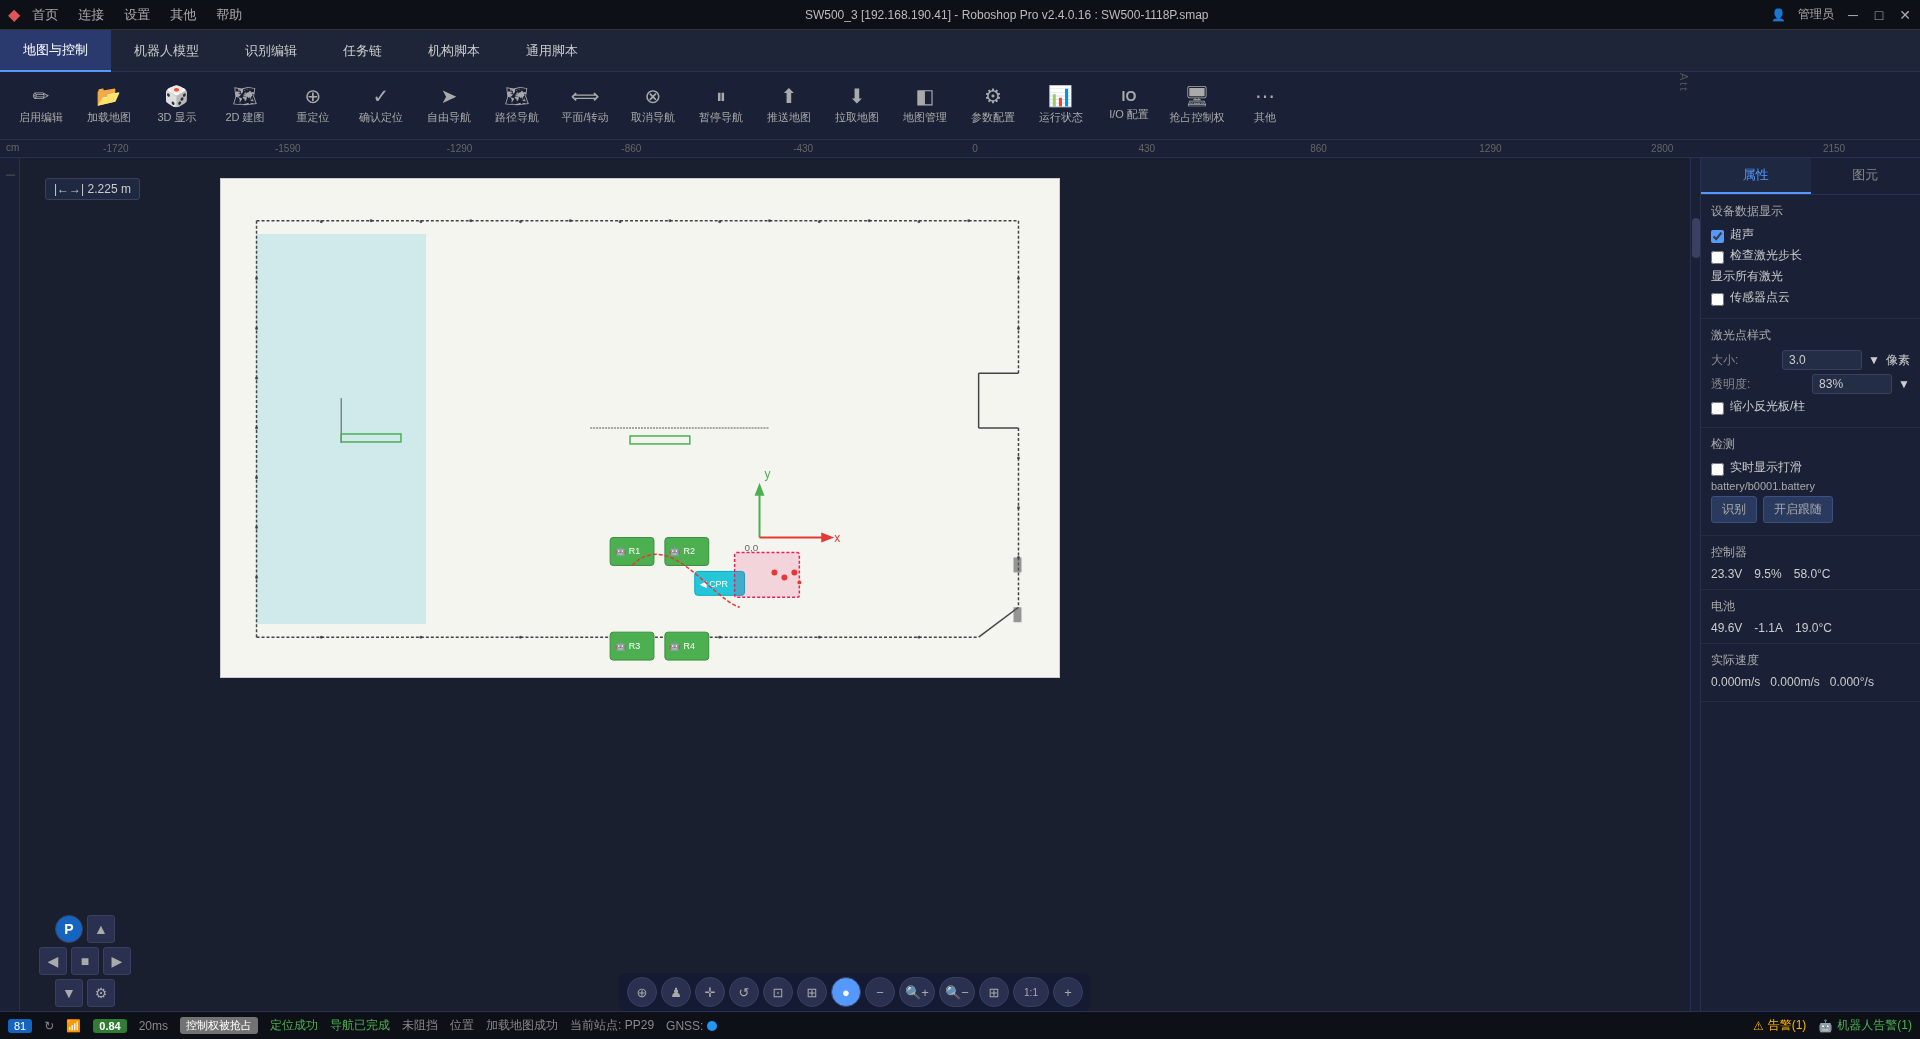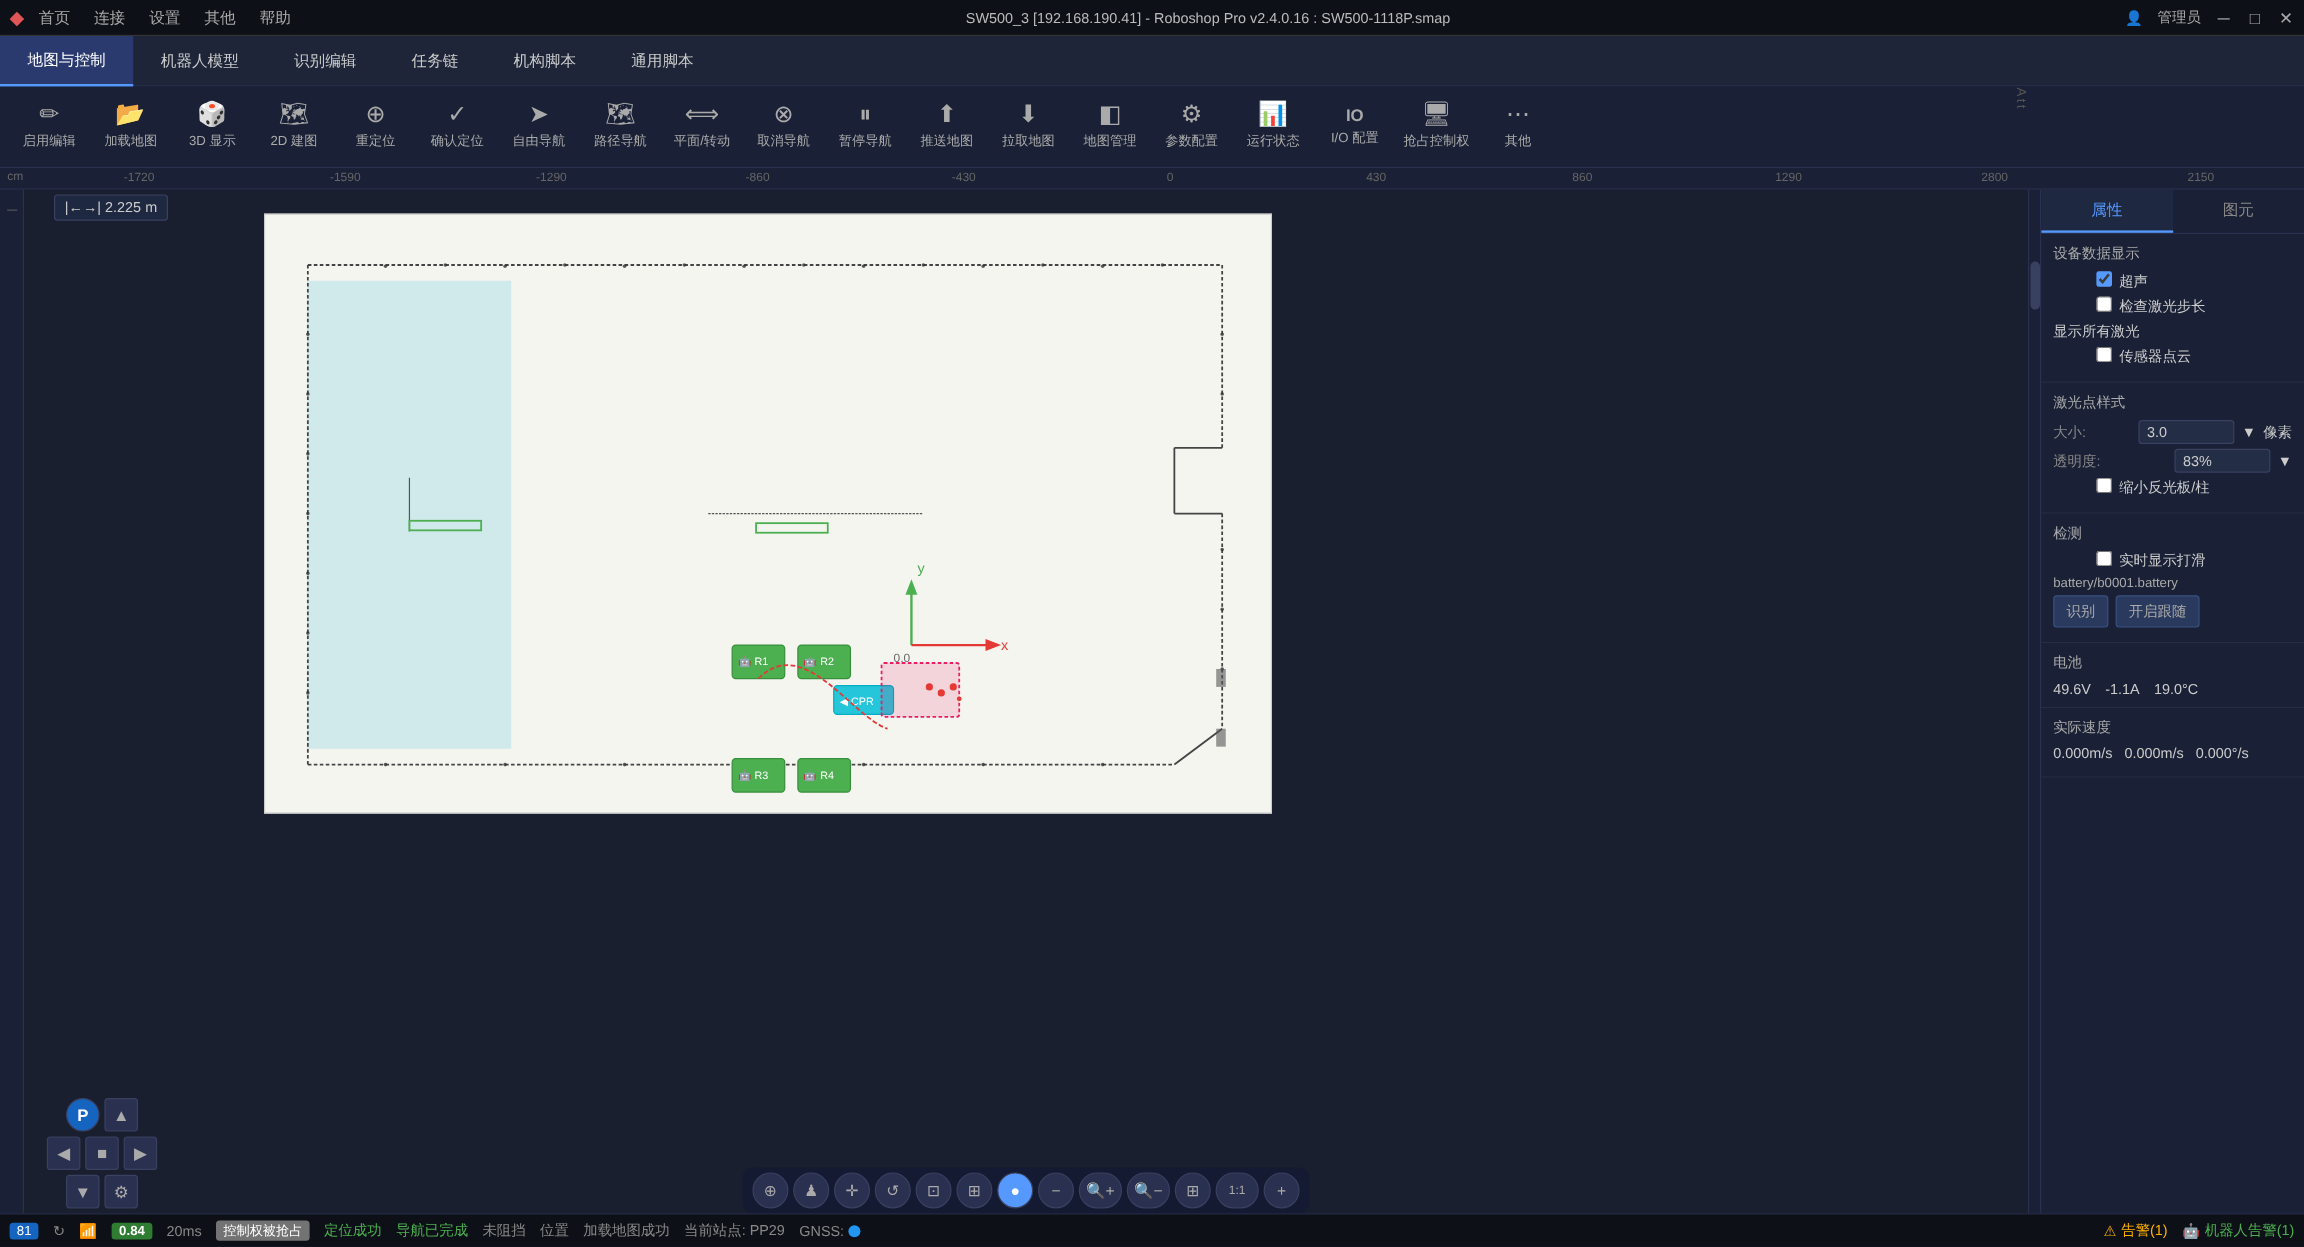--- a/index.html
+++ b/index.html
@@ -296,26 +296,25 @@
       background: #232d45;
       border: 1px solid #3a4060;
       border-radius: 3px;
       color: #ccc;
       padding: 2px 6px;
       font-size: 12px;
       width: 80px;
     }
     .checkbox-row {
       display: flex;
-      align-items: flex-start;
+      align-items: flex-end;
       gap: 6px;
       margin-bottom: 4px;
       font-size: 12px;
       color: #ccc;
-      margin-left: 36px;
     }
     input[type="checkbox"] { accent-color: #5599ff; }
 
     .rpanel-btn {
       background: #2a3a5e;
       border: 1px solid #3a5080;
       border-radius: 3px;
       color: #aaa;
       padding: 4px 10px;
       cursor: pointer;
@@ -387,21 +386,21 @@
       height: 40px;
       background: #3a4060;
       border-radius: 4px;
       margin: 2px auto;
       margin-top: 60px;
     }
 
     
     #measure-display {
       position: absolute;
-      top: 4px;
+      top: 20px;
       left: 25px;
       background: #1e2840;
       border: 1px solid #3a4060;
       border-radius: 3px;
       padding: 3px 8px;
       font-size: 12px;
       color: #ccc;
     }
 
     
@@ -768,20 +767,28 @@
       <div class="rpanel-row">
         <span style="color:#aaa;font-size:11px;">battery/b0001.battery</span>
       </div>
       <div class="rpanel-row">
         <button class="rpanel-btn">识别</button>
         <button class="rpanel-btn">开启跟随</button>
       </div>
     </div>
 
 
+    <div class="rpanel-section">
+      <div class="rpanel-section-title">控制器</div>
+      <div class="controller-vals">
+        <span>23.3V</span>
+        <span>9.5%</span>
+        <span>58.0°C</span>
+      </div>
+    </div>
 
     <div class="rpanel-section">
       <div class="rpanel-section-title">电池</div>
       <div class="controller-vals">
         <span>49.6V</span>
         <span>-1.1A</span>
         <span>19.0°C</span>
       </div>
     </div>
 

